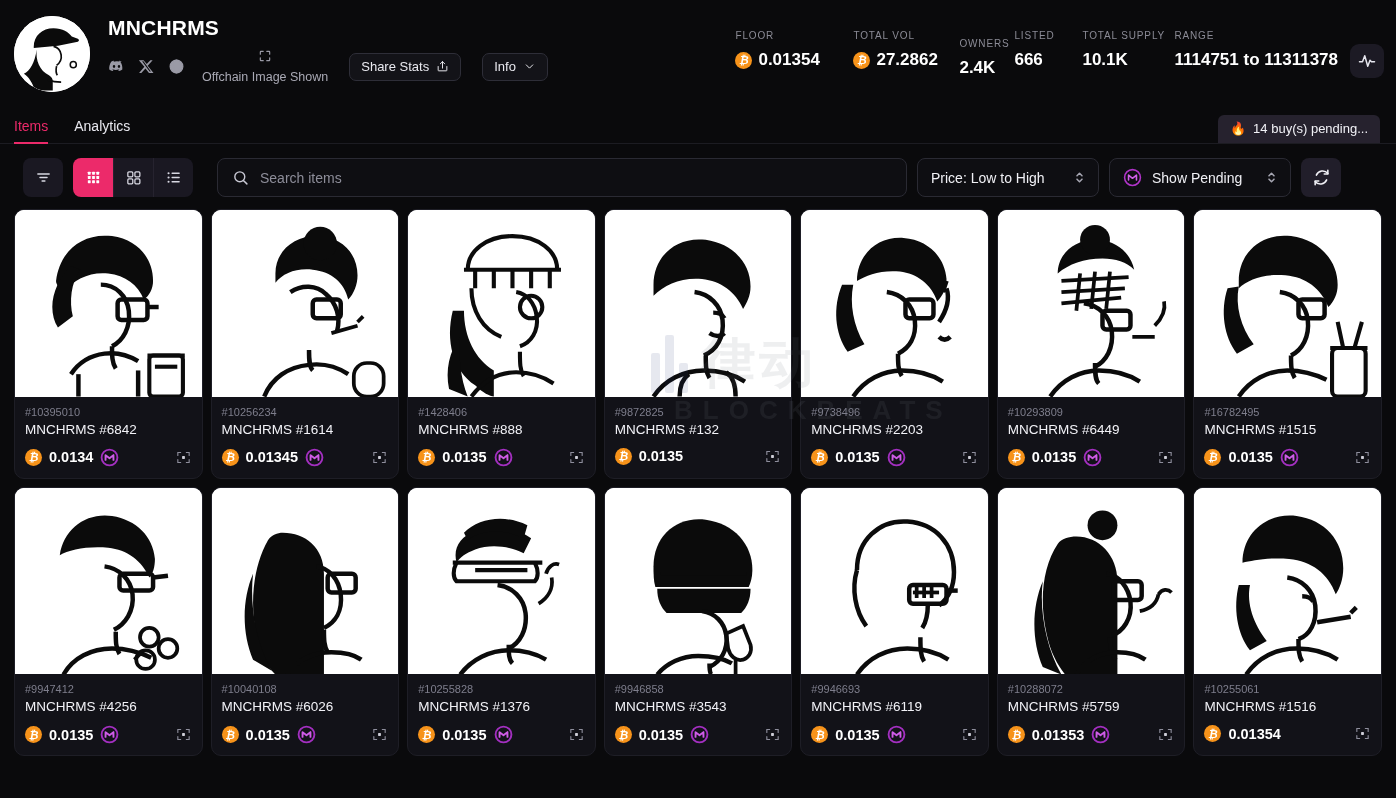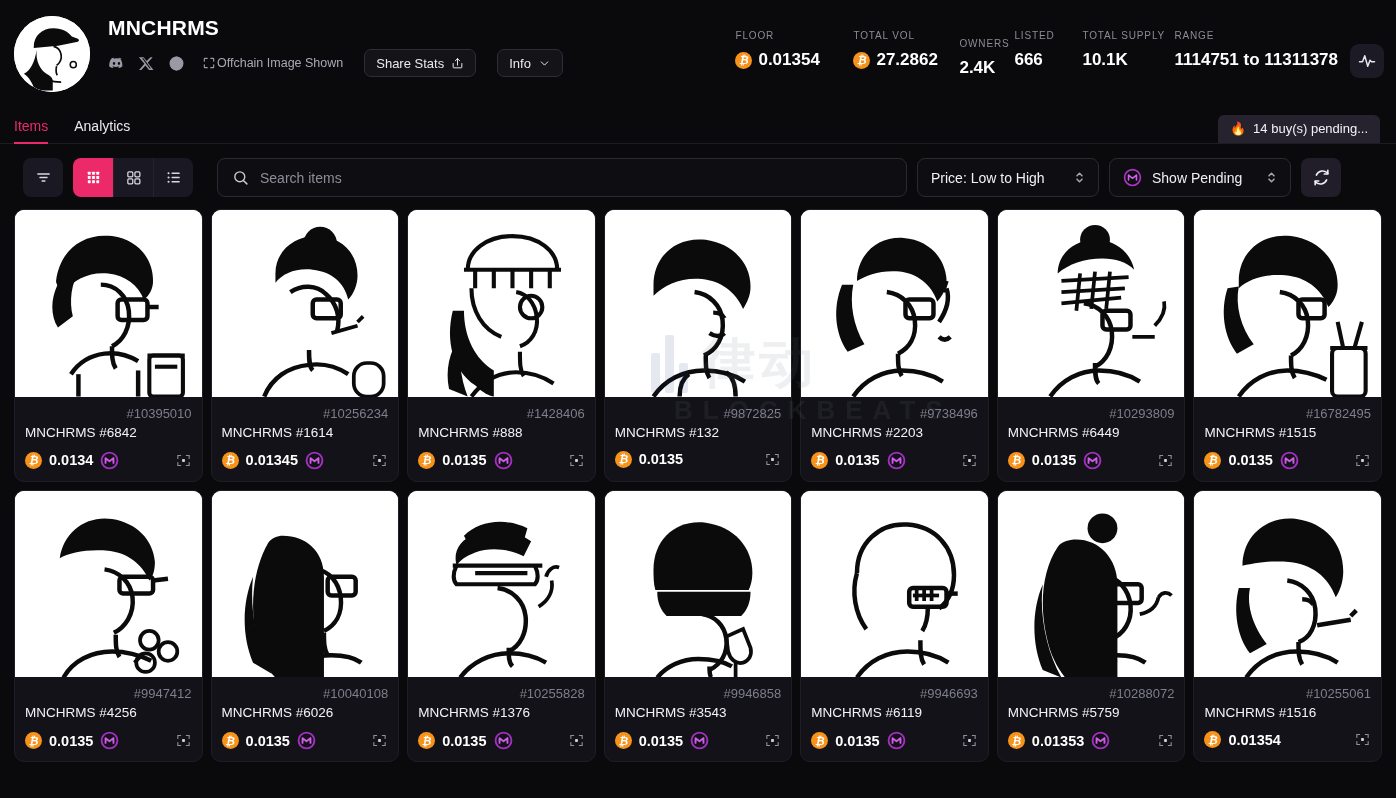--- a/index.html
+++ b/index.html
@@ -25,21 +25,21 @@
     overflow: hidden; position: relative;
   }
   .avatar svg { display: block; width: 100%; height: 100%; }
 
   .brand-meta { display: flex; flex-direction: column; gap: 9px; }
   .coll-title { font-size: 21px; font-weight: 700; letter-spacing: .2px; color: #fff; }
 
   .meta-row { display: flex; align-items: center; gap: 13px; }
   .sicon { width: 17px; height: 17px; color: #9a9aa6; display: flex; align-items: center; justify-content: center; cursor: pointer; }
   .sicon svg { width: 100%; height: 100%; fill: currentColor; }
-  .offchain { display: flex; align-items: center; gap: 1px; margin-left: 4px; }
+  .offchain { display: flex; align-items: center; gap: 7px; margin-left: 4px; flex-direction: column; }
   .offchain-txt { font-size: 12.5px; color: #a9a9b4; }
   .expand-sm { width: 14px; height: 14px; color: #9a9aa6; }
   .expand-sm svg { width: 100%; height: 100%; }
 
   .hbtn {
     height: 28px; padding: 0 11px;
     border: 1px solid #2e2e38; border-radius: 7px;
     background: #131318; color: #e9e9ef;
     font-size: 13px; font-family: inherit;
     display: flex; align-items: center; gap: 7px;
@@ -179,21 +179,21 @@
     border-radius: 10px;
     overflow: hidden;
     cursor: pointer;
   }
   .card-art {
     width: 100%; aspect-ratio: 1 / 1;
     background: #ffffff; position: relative; overflow: hidden;
   }
   .card-art svg { display: block; width: 100%; height: 100%; }
   .card-body { padding: 9px 10px 11px; }
-  .ins-id { font-size: 13px; color: #7e7e8c; margin-bottom: 4px; text-align: right; }
+  .ins-id { font-size: 11px; color: #7e7e8c; margin-bottom: 4px; }
   .card-name { font-size: 13.5px; color: #f2f2f7; font-weight: 400; margin-bottom: 11px; white-space: nowrap; overflow: hidden; text-overflow: ellipsis; }
   .price-row { display: flex; align-items: center; gap: 7px; }
   .price-val { font-size: 14.5px; font-weight: 700; color: #fff; }
   .expand-ico { margin-left: auto; width: 17px; height: 17px; cursor: pointer; }
   .expand-ico svg { width: 100%; height: 100%; stroke: #8e8e9c; fill: none; stroke-width: 1.6; }
   .expand-ico rect.dot { fill: #cfcfd8; stroke: none; }
 
   
   .watermark {
     position: absolute; left: 16px; top: 0; width: 100%; height: 100%;

